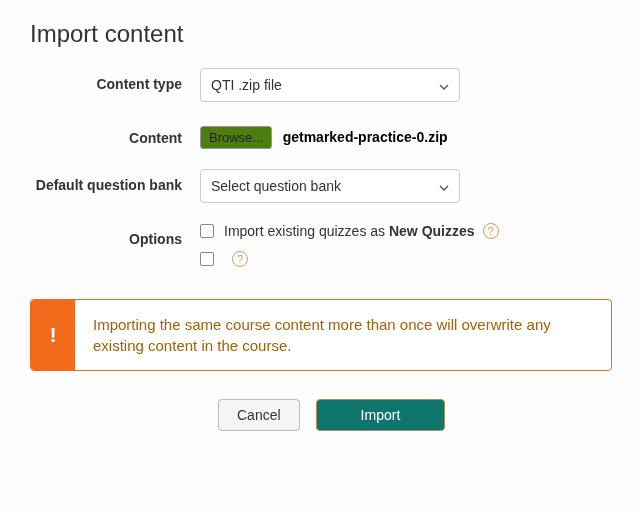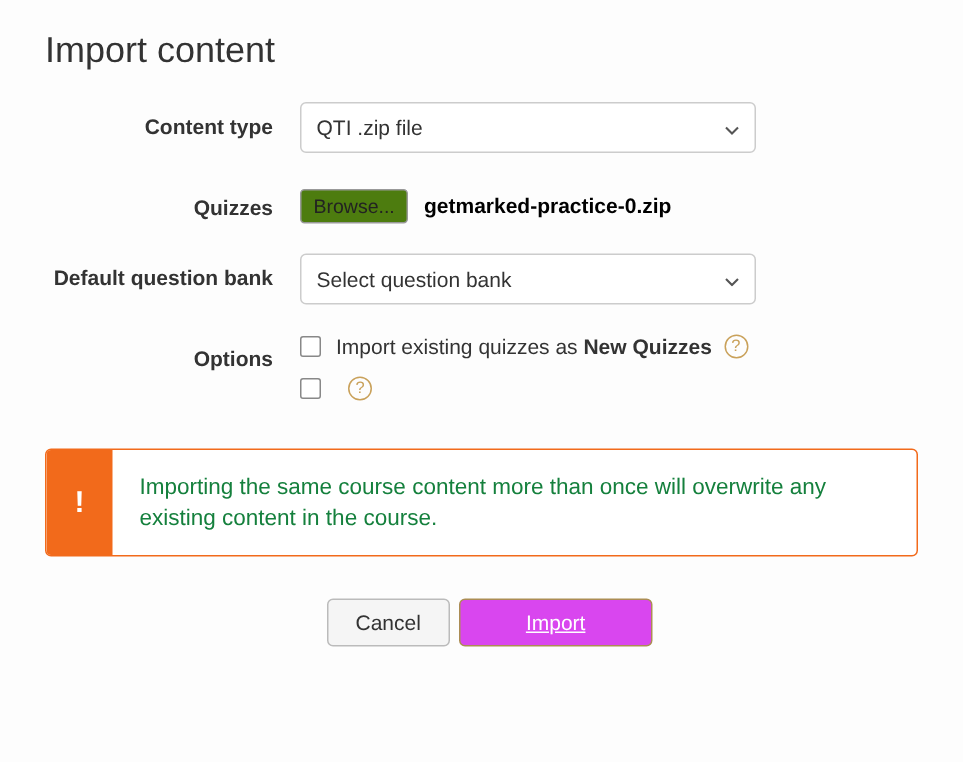--- a/index.html
+++ b/index.html
@@ -29,21 +29,21 @@
     font-weight: 700;
     font-size: 14px;
     color: #333;
     padding-top: 8px;
   }
   .form-field {
     flex: 1;
     min-width: 0;
   }
   .select-box {
-    width: 304px;
+    width: 260px;
     border: 1px solid #ccc;
     border-radius: 4px;
     padding: 8px 30px 8px 10px;
     font-size: 14px;
     background: #fff;
     position: relative;
     cursor: pointer;
     color: #333;
   }
   .select-box .chevron {
@@ -117,46 +117,45 @@
     justify-content: center;
     color: #fff;
     font-size: 20px;
     font-weight: 700;
     flex-shrink: 0;
   }
   .alert-body {
     padding: 14px 18px;
     font-size: 15px;
     line-height: 1.4;
-    color: #15803d;
+    color: #a16207;
   }
   .button-bar {
     display: flex;
-    gap: 6px;
+    gap: 16px;
     margin-left: 188px;
   }
   .btn {
     border-radius: 4px;
     padding: 7px 18px;
     font-size: 14px;
     cursor: pointer;
     border: 1px solid transparent;
   }
   .btn-cancel {
     background: #f5f5f5;
     border-color: #bbb;
     color: #333;
   }
   .btn-import {
-    background: #d946ef;
+    background: #0f766e;
     color: #fff;
     border-color: #ab8d54;
     padding-left: 44px;
     padding-right: 44px;
-    text-decoration: underline;
   }
   .bold { font-weight: 700; }
 </style>
 </head>
 <body>
 
 <h1 class="page-title">Import content</h1>
 
 <div class="form-row">
   <div class="form-label">Content type</div>
@@ -166,21 +165,21 @@
       <span class="chevron">
         <svg width="10" height="6" viewBox="0 0 10 6">
             <path d="M1 1 L5 5 L9 1" stroke="#555" stroke-width="1.4" fill="none"></path>
           </svg>
       </span>
     </div>
   </div>
 </div>
 
 <div class="form-row">
-  <div class="form-label">Quizzes</div>
+  <div class="form-label">Content</div>
   <div class="form-field" style="padding-top:4px;">
     <span class="browse-btn">Browse...</span>
     <span class="filename">getmarked-practice-0.zip</span>
   </div>
 </div>
 
 <div class="form-row">
   <div class="form-label">Default question bank</div>
   <div class="form-field">
     <div class="select-box">

